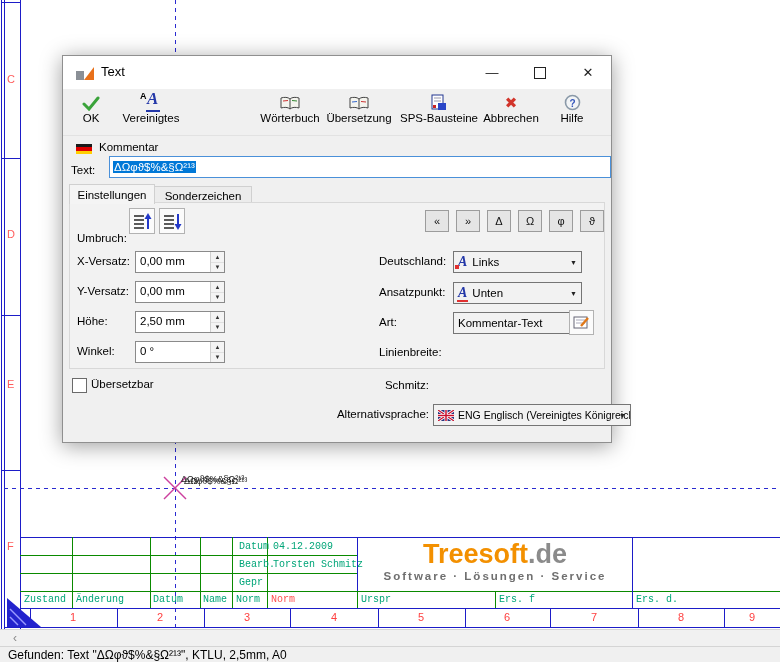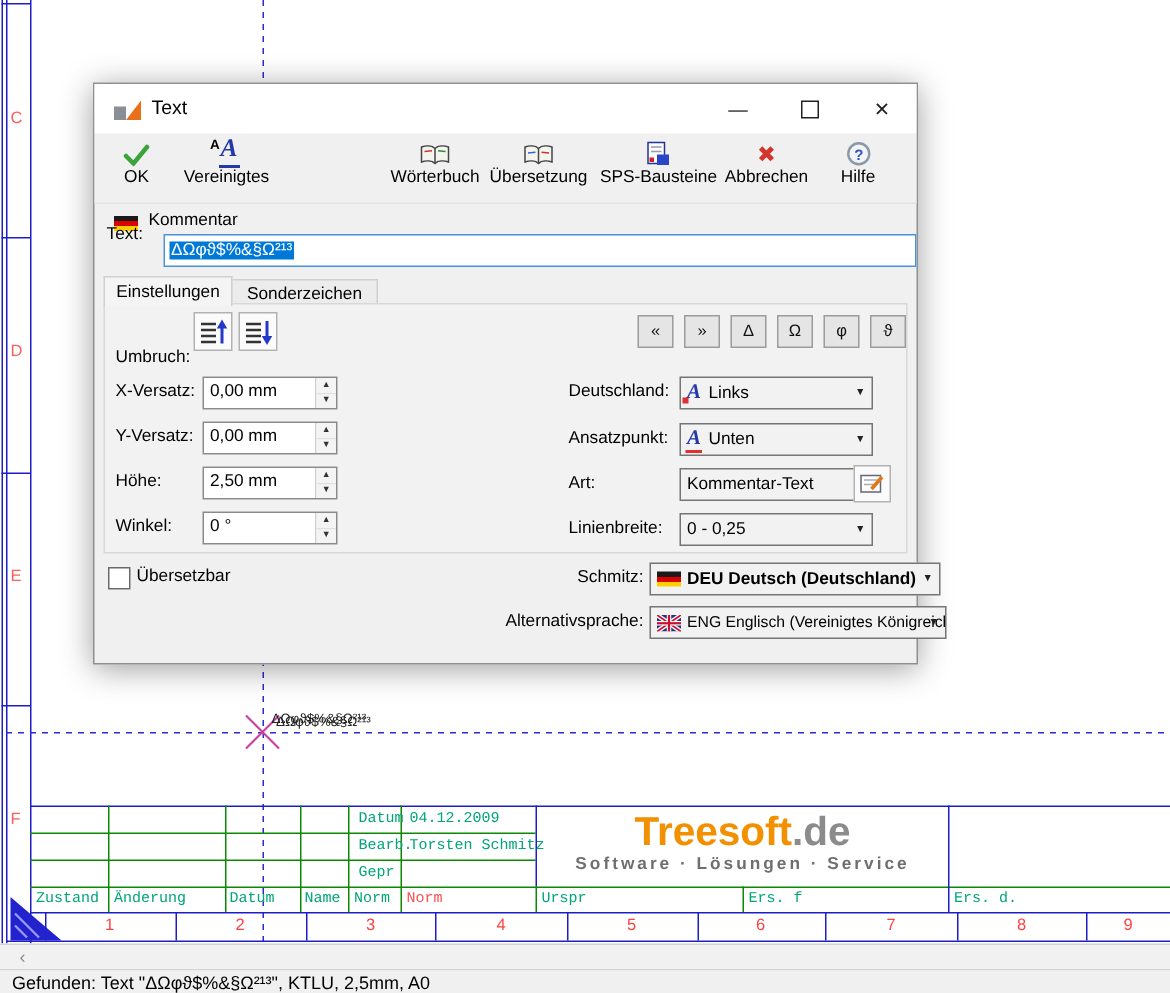--- a/index.html
+++ b/index.html
@@ -237,21 +237,21 @@
             <text x="8.5" y="12.5" text-anchor="middle" font-size="10" font-weight="bold" fill="#3355bb">?</text>
           </svg>
         </span>
         <span>Hilfe</span>
       </div>
     </div>
 
     <div class="abs flag-de" style="left:13px;top:88px"></div>
     <span class="lbl" style="left:36px;top:85px">Kommentar</span>
 
-    <span class="lbl" style="left:8px;top:94px">Text:</span>
+    <span class="lbl" style="left:8px;top:108px">Text:</span>
     <div class="txtinput" style="left:46px;top:100px;width:494px;height:20px">
       <span class="sel">ΔΩφϑ$%&amp;§Ω²¹³</span>
     </div>
 
     <div class="tab active" style="left:6px;top:128px;width:84px;height:19px">Einstellungen</div>
     <div class="tab inactive" style="left:91px;top:130px;width:96px;height:17px">Sonderzeichen</div>
 
     <div class="panel" style="left:6px;top:146px;width:534px;height:165px"></div>
 
     <span class="lbl" style="left:14px;top:176px">Umbruch:</span>
@@ -335,34 +335,25 @@
     </div>
     <div class="sqbtn" style="left:506px;top:254px;width:23px;height:23px">
       <svg width="17" height="15">
         <rect x="1" y="2" width="13" height="11" fill="#fff" stroke="#667"></rect>
         <line x1="3" y1="5" x2="12" y2="5" stroke="#aab"></line>
         <line x1="3" y1="8" x2="12" y2="8" stroke="#aab"></line>
         <line x1="8" y1="11" x2="15" y2="3" stroke="#e07818" stroke-width="2.4"></line>
       </svg>
     </div>
     <span class="lbl" style="left:316px;top:290px">Linienbreite:</span>
-    <div class="combo" style="left:390px;top:286px;width:107px">
-      <span>0 - 0,25</span>
-      <span class="arrow">▼</span>
-    </div>
 
     <div class="checkbox" style="left:9px;top:322px"></div>
     <span class="lbl" style="left:28px;top:322px">Übersetzbar</span>
 
     <span class="lbl" style="left:180px;top:323px;width:186px;text-align:right">Schmitz:</span>
-    <div class="combo" style="left:370px;top:319px;width:172px;font-weight:bold">
-      <span class="flag-de" style="margin-right:4px"></span>
-      <span>DEU Deutsch (Deutschland)</span>
-      <span class="arrow">▼</span>
-    </div>
 
     <span class="lbl" style="left:150px;top:352px;width:216px;text-align:right">Alternativsprache:</span>
     <div class="combo" style="left:370px;top:348px;width:176px;font-size:10.5px">
       <svg width="16" height="11" style="margin-right:4px;flex:none">
         <rect width="16" height="11" fill="#28337e"></rect>
         <line x1="0" y1="0" x2="16" y2="11" stroke="#fff" stroke-width="3"></line>
         <line x1="16" y1="0" x2="0" y2="11" stroke="#fff" stroke-width="3"></line>
         <line x1="0" y1="0" x2="16" y2="11" stroke="#c8102e" stroke-width="1.2"></line>
         <line x1="16" y1="0" x2="0" y2="11" stroke="#c8102e" stroke-width="1.2"></line>
         <rect x="6.5" y="0" width="3" height="11" fill="#fff"></rect>

